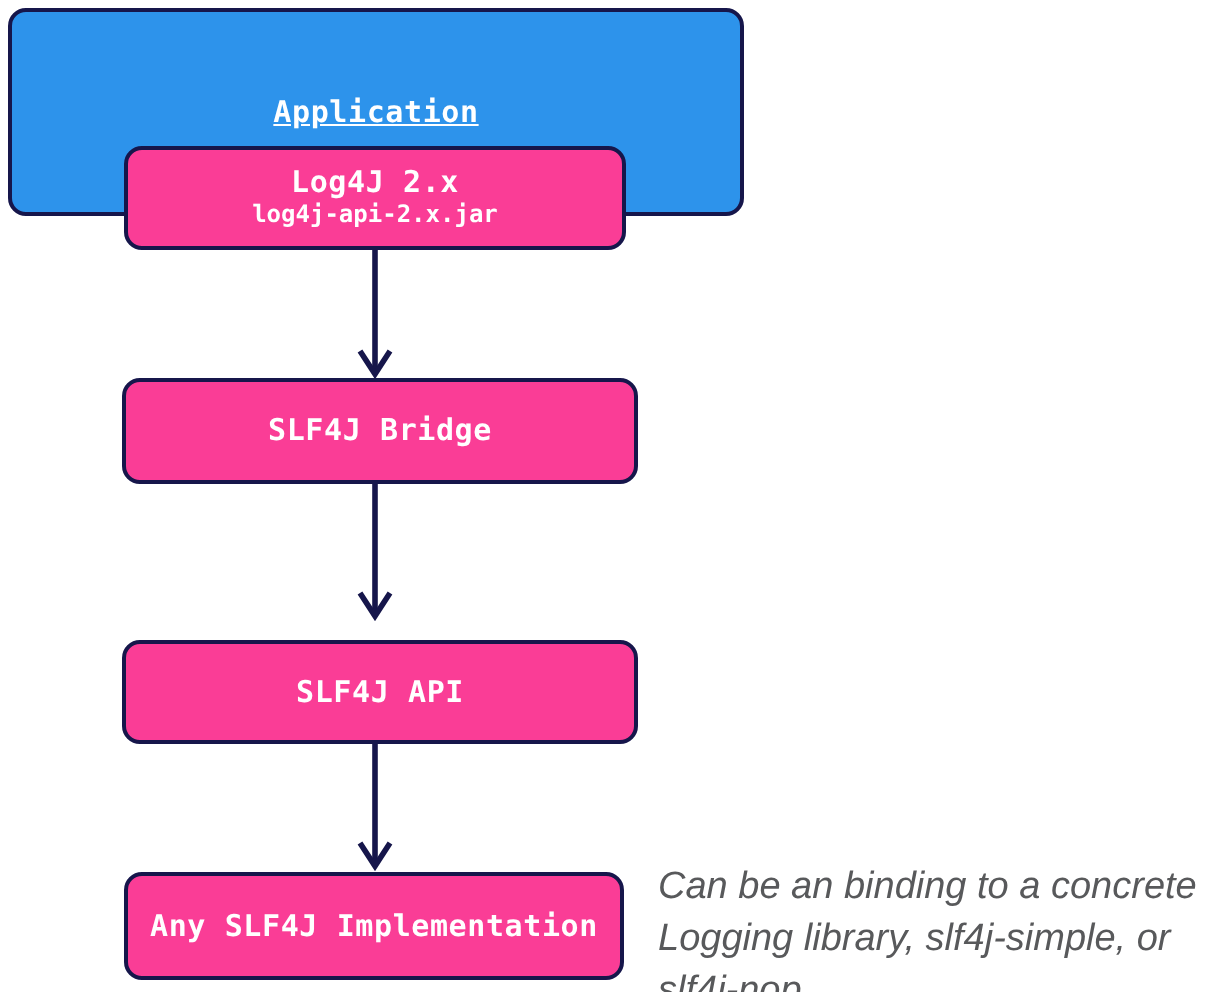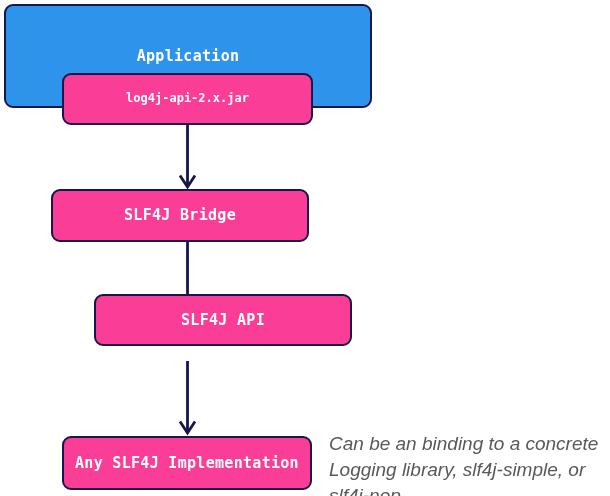--- a/index.html
+++ b/index.html
@@ -23,20 +23,21 @@
     background:var(--blue);
     border:2.5px solid var(--navy);
     border-radius:9px;
     box-sizing:border-box;
     display:flex;align-items:center;justify-content:center;
   }
   .app-title{
     color:var(--boxtext);
     font-size:15px;font-weight:bold;
     letter-spacing:0.3px;
+    text-decoration:underline;
   }
   .node{
     position:absolute;
     background:var(--pink);
     border:2.5px solid var(--navy);
     border-radius:9px;
     box-sizing:border-box;
     display:flex;flex-direction:column;
     align-items:center;justify-content:center;
     gap:2px;
@@ -48,22 +49,22 @@
     letter-spacing:0.3px;
     line-height:1.1;
   }
   .node-subtitle{
     color:var(--boxtext);
     font-size:12px;font-weight:bold;
     line-height:1.15;
   }
   .node-subtitle:empty{display:none;}
   .node-log4j{left:62px;top:73px;width:251px;height:52px;}
-  .node-bridge{left:51px;top:189px;width:258px;height:53px;}
-  .node-api{left:61px;top:294px;width:258px;height:52px;margin-left:33px;}
+  .node-bridge{left:61px;top:189px;width:258px;height:53px;}
+  .node-api{left:61px;top:320px;width:258px;height:52px;}
   .node-impl{left:62px;top:436px;width:250px;height:54px;text-align:center;}
   .arrows{
     position:absolute;left:0;top:0;width:610px;height:496px;
     z-index:1;
     pointer-events:none;
   }
   .arrows line,.arrows polyline{
     stroke:var(--navy);
     stroke-width:2.8;
     fill:none;
@@ -96,20 +97,21 @@
       <line x1="187.5" y1="241" x2="187.5" y2="307"></line>
       <polyline points="180,296.5 187.5,308 195,296.5"></polyline>
     </g>
     <g>
       <line x1="187.5" y1="361" x2="187.5" y2="432"></line>
       <polyline points="180,421.5 187.5,433 195,421.5"></polyline>
     </g>
   </svg>
 
   <div class="node node-log4j">
+    <div class="node-title">Log4J 2.x</div>
     <div class="node-subtitle">log4j-api-2.x.jar</div>
   </div>
 
   <div class="node node-bridge">
     <div class="node-title">SLF4J Bridge</div>
   </div>
 
   <div class="node node-api">
     <div class="node-title">SLF4J API</div>
   </div>

